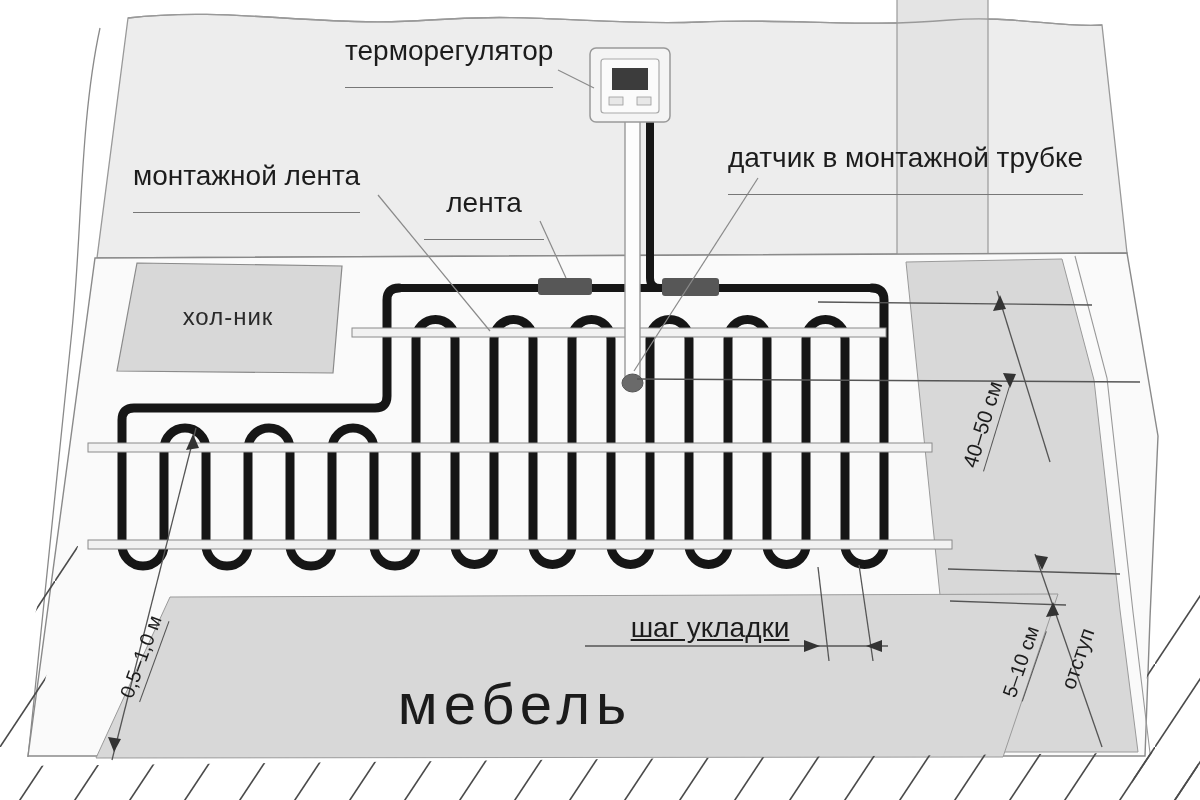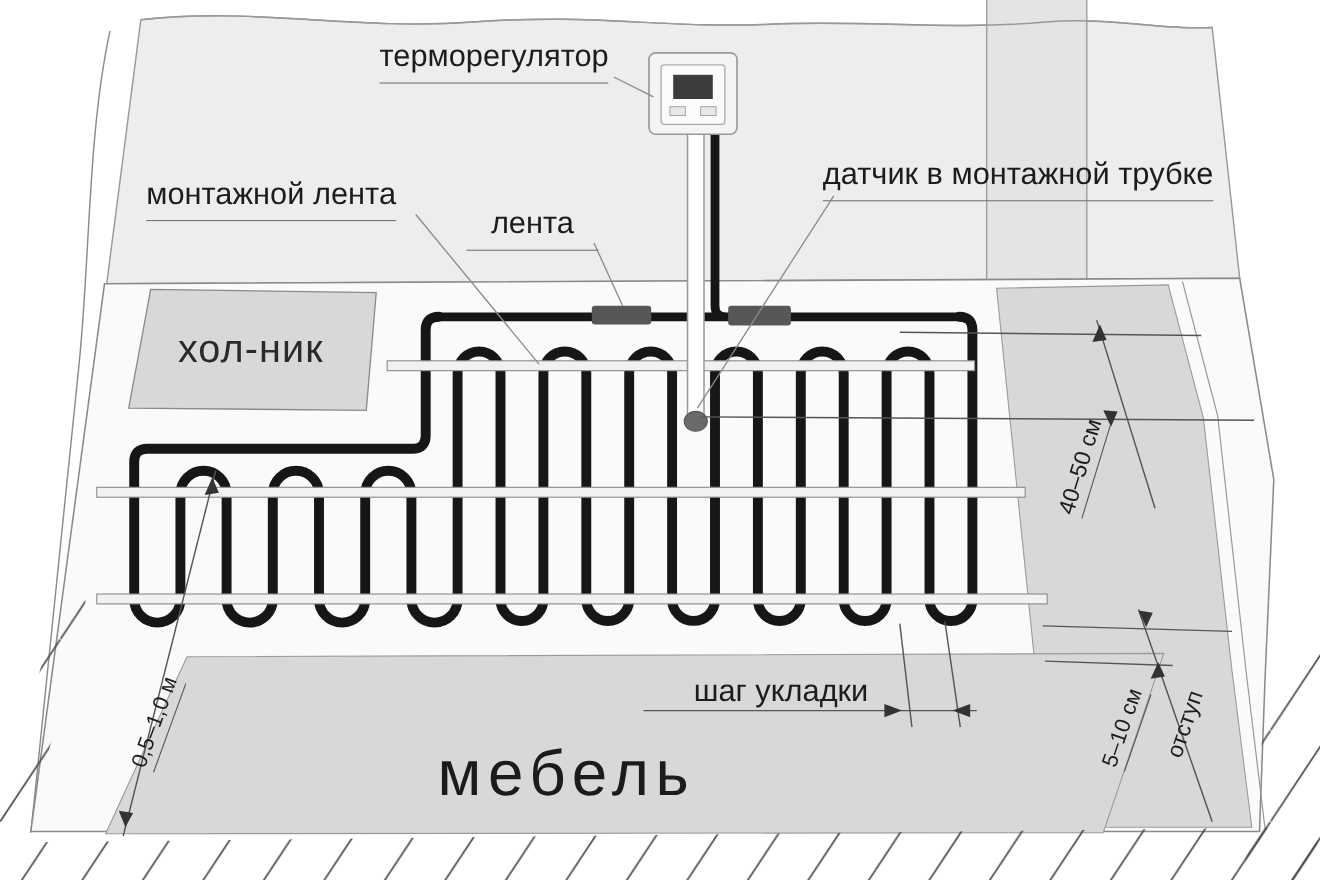--- a/index.html
+++ b/index.html
@@ -1,20 +1,20 @@
 <!DOCTYPE html>
 <html><head>
 <meta charset="utf-8">
 <style>
   html,body{margin:0;padding:0;background:#fff;}
   #stage{position:relative;width:1200px;height:800px;overflow:hidden;background:#fff;
          font-family:"Liberation Sans",sans-serif;color:#1c1c1c;}
   #stage svg{position:absolute;left:0;top:0;}
   .lbl{position:absolute;line-height:1;white-space:nowrap;}
-  .callout{font-size:28px;border-bottom:1.4px solid #777;padding-bottom:10px;}
+  .callout{font-size:28px;border-bottom:1.4px solid #777;padding-bottom:22px;}
   .rot{transform-origin:center center;font-size:21px;}
   .uline{border-bottom:1.3px solid #555;padding-bottom:4px;}
   .ctr{display:flex;align-items:center;justify-content:center;}
 </style>
 </head>
 <body>
 
 <div id="stage">
 
 <svg width="1200" height="800" viewBox="0 0 1200 800">
@@ -108,24 +108,24 @@
     <polygon points="193,434 186,450 199,448"></polygon>
     <polygon points="114,752 108,737 121,739"></polygon>
     <polygon points="820,646 804,640 804,652"></polygon>
     <polygon points="866,646 882,640 882,652"></polygon>
   </g>
 </svg>
 
 <div class="lbl callout" style="left:345px;top:37px;">терморегулятор</div>
 <div class="lbl callout" style="left:133px;top:162px;">монтажной лента</div>
 <div class="lbl callout ctr" style="left:424px;top:189px;width:120px;">лента</div>
-<div class="lbl callout" style="left:748px;top:144px;text-align:right;">датчик в монтажной трубке</div>
+<div class="lbl callout" style="left:728px;top:144px;text-align:right;">датчик в монтажной трубке</div>
 
-<div class="lbl ctr" style="left:117px;top:263px;width:222px;height:108px;font-size:36px;color:#2a2a2a;letter-spacing:1px;">хол-ник</div>
+<div class="lbl ctr" style="left:117px;top:263px;width:222px;height:108px;font-size:24px;color:#2a2a2a;letter-spacing:1px;">хол-ник</div>
 <div class="lbl ctr" style="left:320px;top:655px;width:390px;height:66px;font-size:58px;color:#1b1b1b;letter-spacing:6px;margin-top:16px;">мебель</div>
-<div class="lbl ctr" style="left:600px;top:614px;width:220px;font-size:28px;">шаг укладки</div>
+<div class="lbl ctr" style="left:600px;top:614px;width:220px;font-size:28px;text-decoration:underline;">шаг укладки</div>
 
 <div class="lbl rot uline" style="left:940px;top:412px;transform:rotate(-73deg);">40–50 см</div>
 <div class="lbl rot uline" style="left:986px;top:650px;transform:rotate(-71deg);font-size:20px;">5–10 см</div>
 <div class="lbl rot" style="left:1046px;top:648px;transform:rotate(-71deg);">отступ</div>
 <div class="lbl rot uline" style="left:100px;top:645px;transform:rotate(-70deg);font-size:20px;">0,5–1,0 м</div>
 
 </div>
 
 </body></html>

